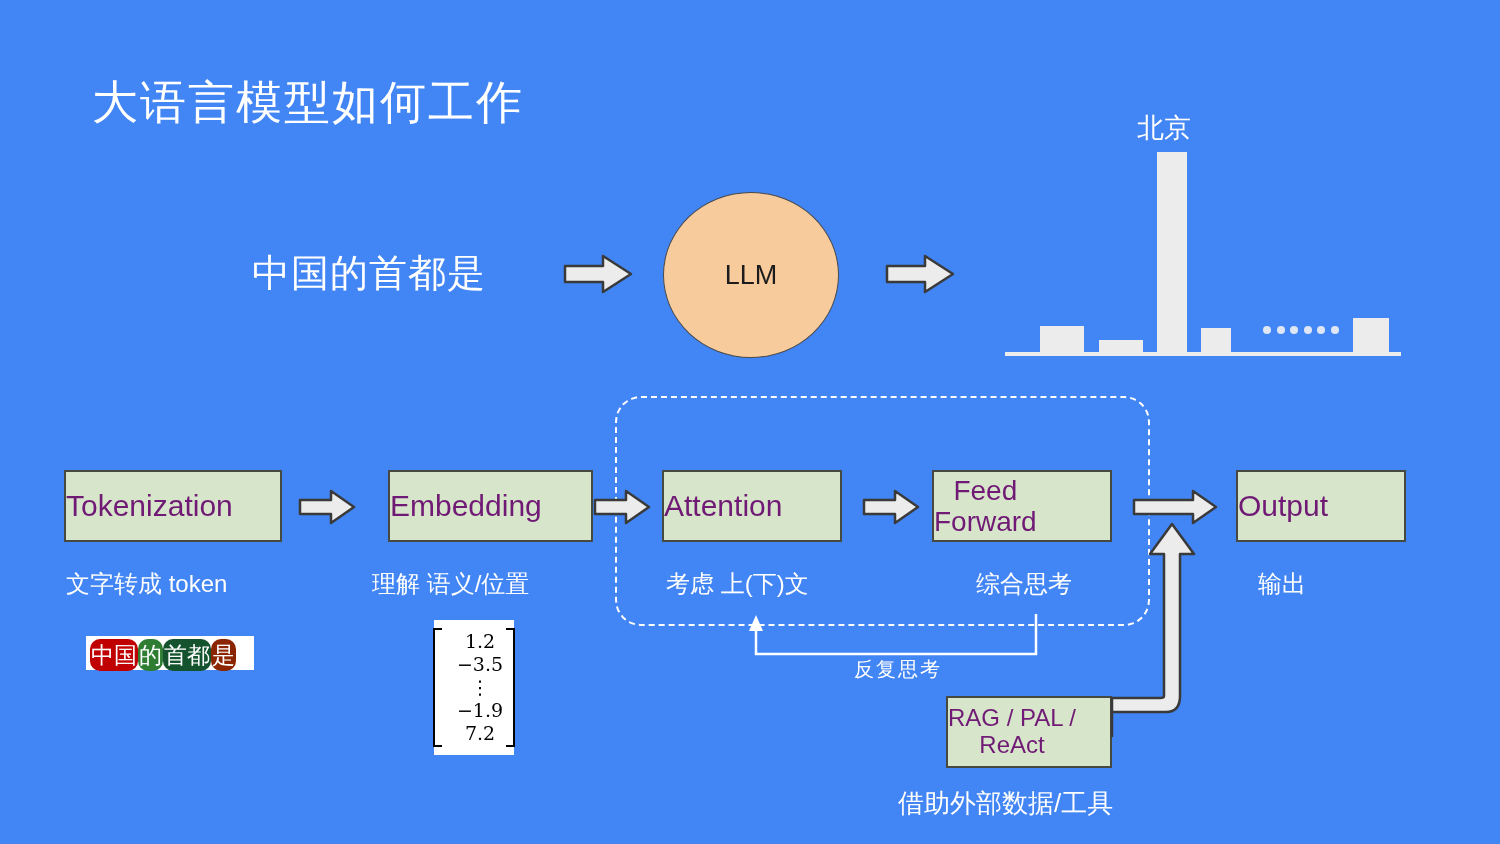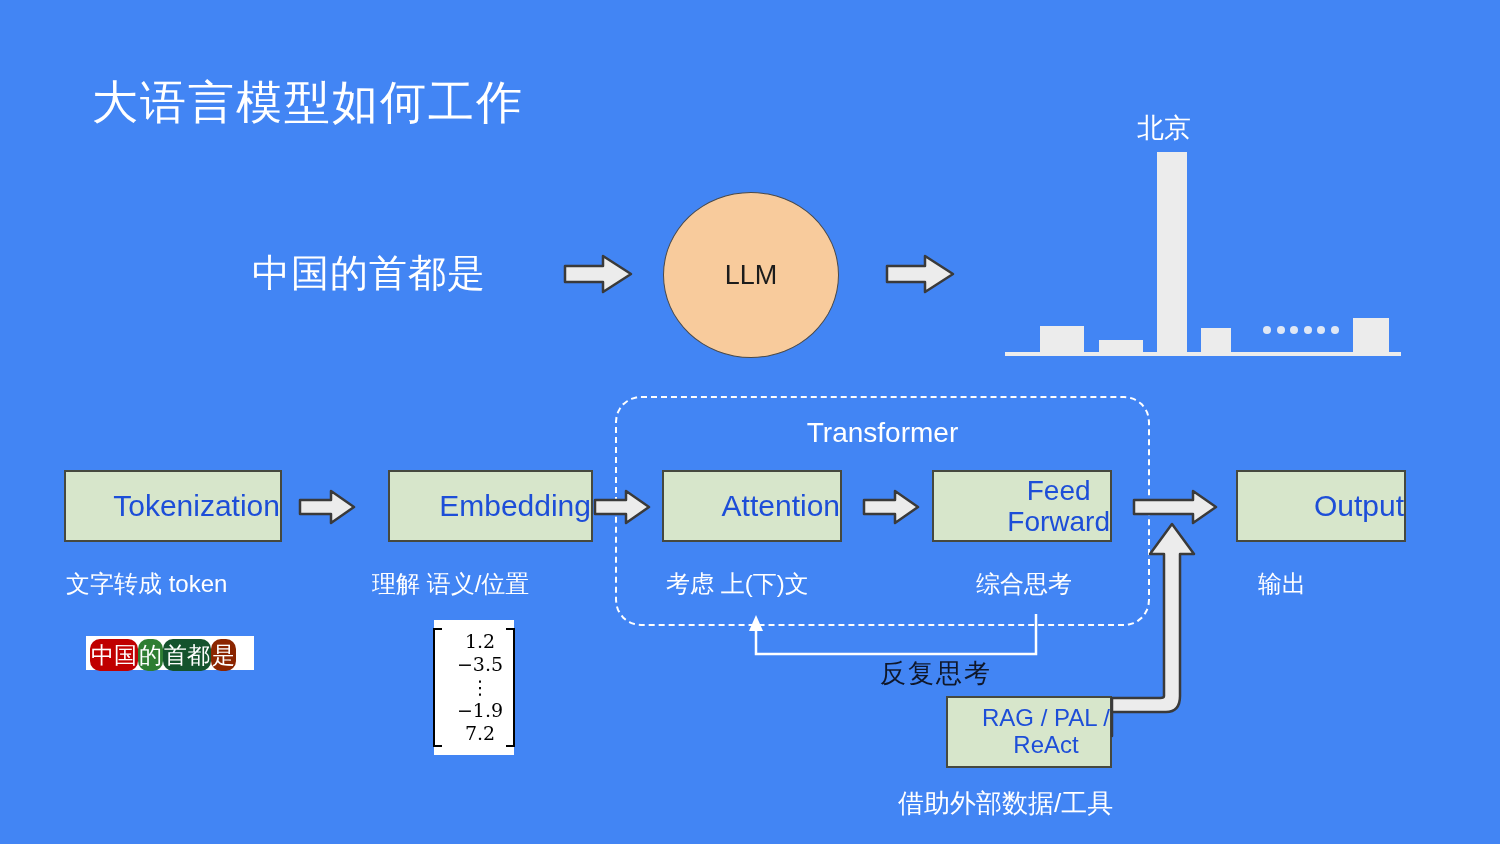--- a/index.html
+++ b/index.html
@@ -55,39 +55,39 @@
     border:2.5px dashed #ffffff;border-radius:26px;box-sizing:border-box;
   }
   #transformer-label{
     left:615px;top:417px;width:535px;text-align:center;
     font-size:28px;color:#ffffff;
   }
 
   
   .stepbox{
     background:#d7e6cb;border:2px solid #46493f;box-sizing:border-box;
-    display:flex;align-items:center;justify-content:flex-end;text-align:center;
-    color:#1d4ed8;line-height:1.12;
+    display:flex;align-items:center;justify-content:flex-start;text-align:center;
+    color:#701a75;line-height:1.12;
   }
   #box-tokenization{left:64px;top:470px;width:218px;height:72px;font-size:30px;}
   #box-embedding   {left:388px;top:470px;width:205px;height:72px;font-size:30px;}
   #box-attention   {left:662px;top:470px;width:180px;height:72px;font-size:30px;}
   #box-feedforward {left:932px;top:470px;width:180px;height:72px;font-size:28px;}
   #box-output      {left:1236px;top:470px;width:170px;height:72px;font-size:30px;}
   #box-rag         {left:946px;top:696px;width:166px;height:72px;font-size:24px;}
 
   
   .caption{font-size:24px;color:#ffffff;white-space:nowrap;}
   #cap-tokenization{left:66px;top:568px;}
   #cap-embedding   {left:372px;top:568px;}
   #cap-attention   {left:666px;top:568px;}
   #cap-feedforward {left:976px;top:568px;}
   #cap-output      {left:1258px;top:568px;}
   #cap-rag         {left:898px;top:786px;font-size:26px;}
-  #loop-label      {left:880px;top:656px;font-size:26px;color:#0f172a;letter-spacing:2px;}
+  #loop-label      {left:854px;top:656px;font-size:20px;color:#ffffff;letter-spacing:2px;}
 
   
   #token-strip{left:90px;top:639px;display:flex;}
   #token-strip .tok{
     font-size:23px;color:#ffffff;padding:2px 1px;line-height:1.22;
     letter-spacing:0px;
     border-radius:10px;
   }
   #token-strip-bg{
     left:86px;top:636px;width:168px;height:34px;background:#ffffff;
@@ -147,21 +147,20 @@
         <i style="background: rgb(223, 231, 245);"></i>
         <i style="background: rgb(223, 231, 245);"></i>
         <i style="background: rgb(223, 231, 245);"></i>
         <i style="background: rgb(223, 231, 245);"></i>
         <i style="background: rgb(223, 231, 245);"></i>
     </div>
     <div class="axis" style="background: rgb(236, 236, 236);"></div>
   </div>
 
   <div class="abs" id="transformer-box"></div>
-  <div class="abs" id="transformer-label">Transformer</div>
 
   <div class="abs stepbox" id="box-tokenization">
     <span>Tokenization</span>
   </div>
   <div class="abs stepbox" id="box-embedding">
     <span>Embedding</span>
   </div>
   <div class="abs stepbox" id="box-feedforward">
     <span style="display:block">
       <span style="display:block">Feed</span>

